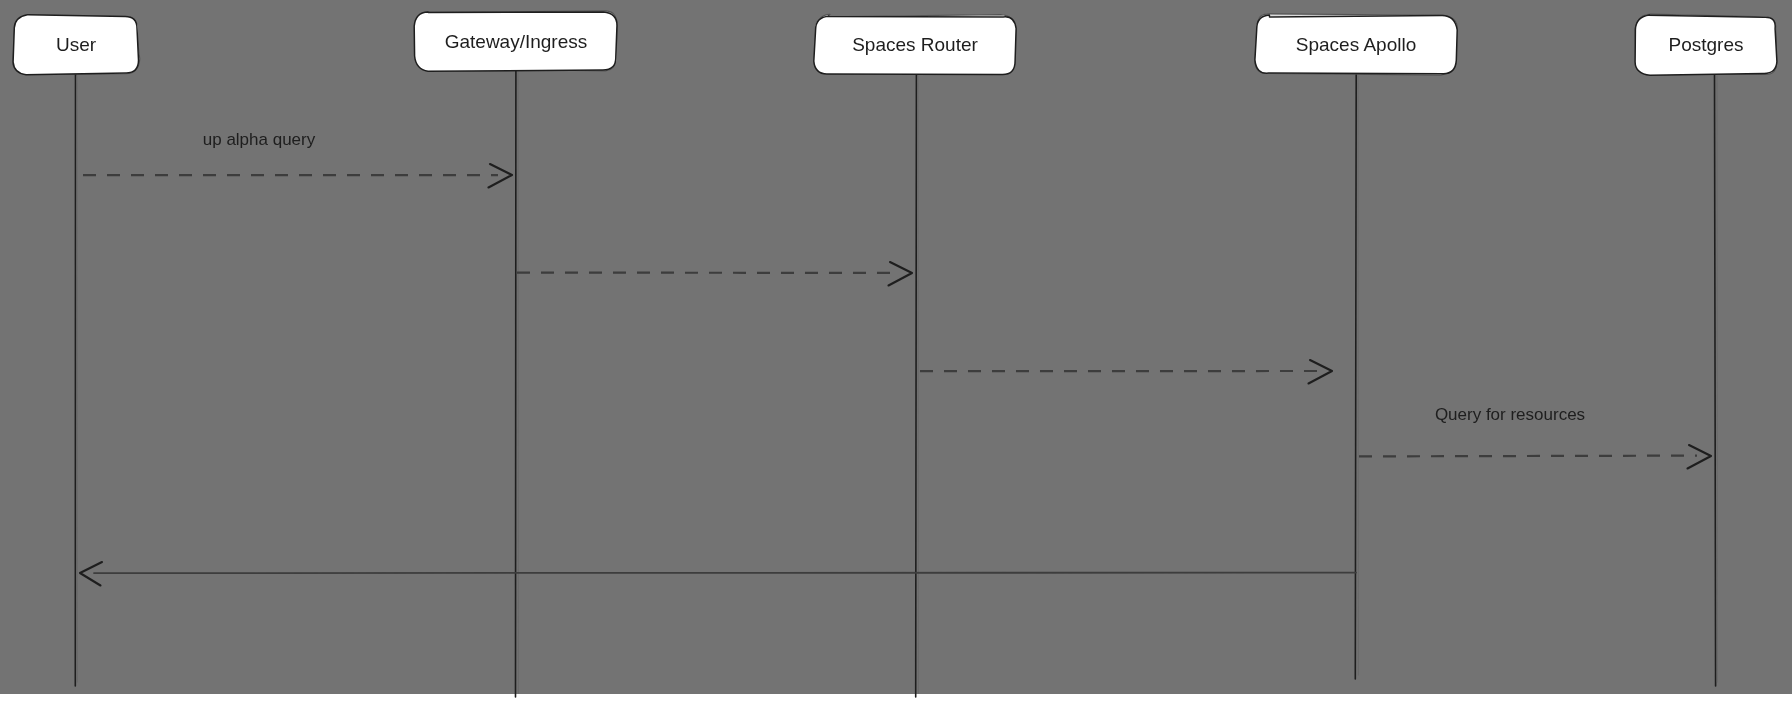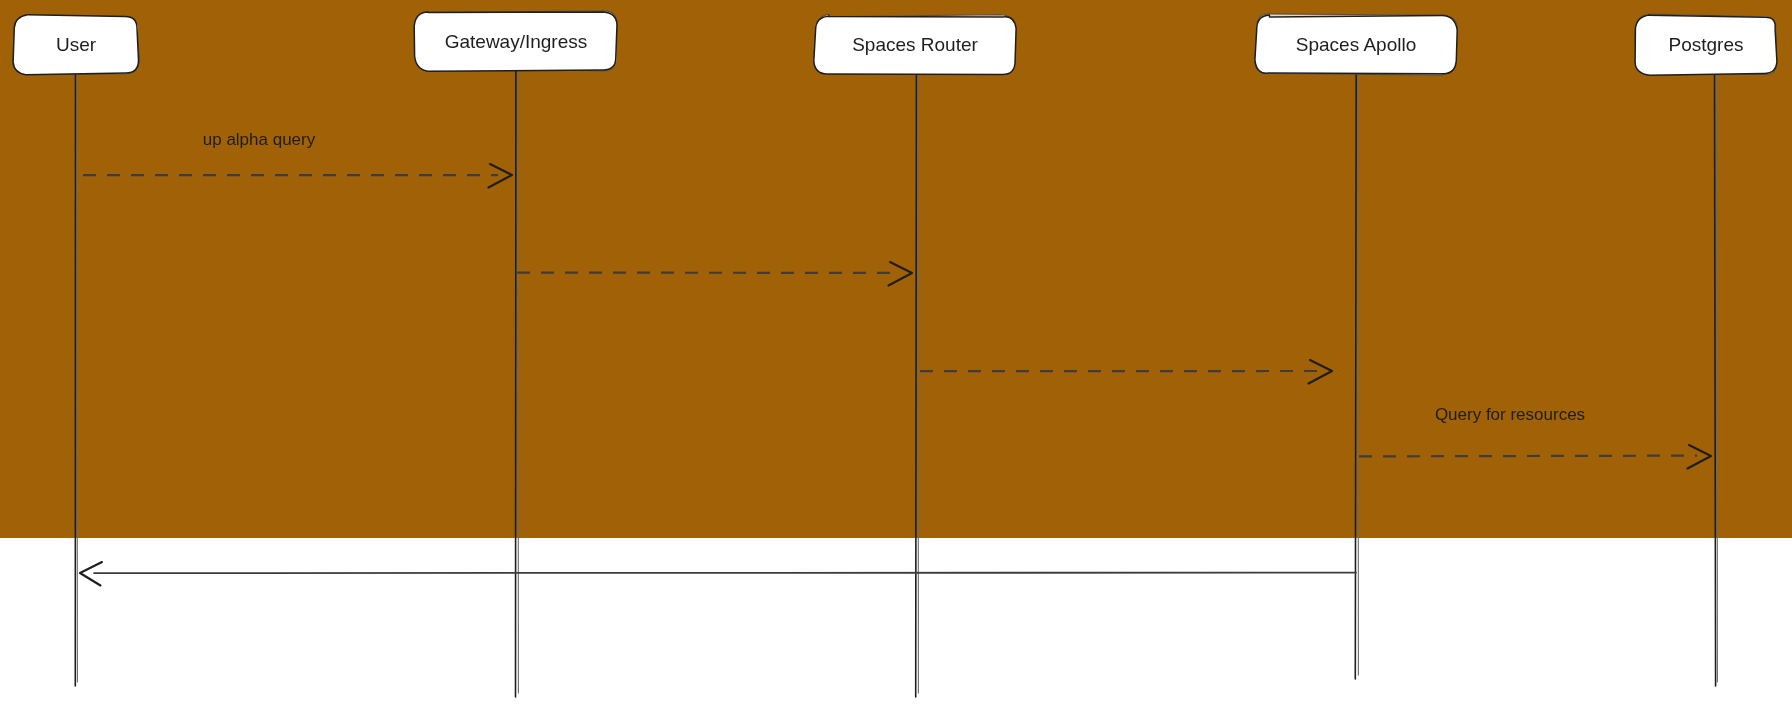--- a/index.html
+++ b/index.html
@@ -11,22 +11,22 @@
   body {
     width: 1792px;
     height: 713px;
     overflow: hidden;
     font-family: "Liberation Sans", sans-serif;
     color: #1e1e1e;
   }
   #canvas {
     position: relative;
     width: 1792px;
-    height: 538px;
-    background: #a16207;
+    height: 694px;
+    background: #737373;
   }
   #diagram-svg {
     position: absolute;
     left: 0;
     top: 0;
     width: 1792px;
     height: 713px;
   }
   .actor-label {
     font-family: "Liberation Sans", sans-serif;

